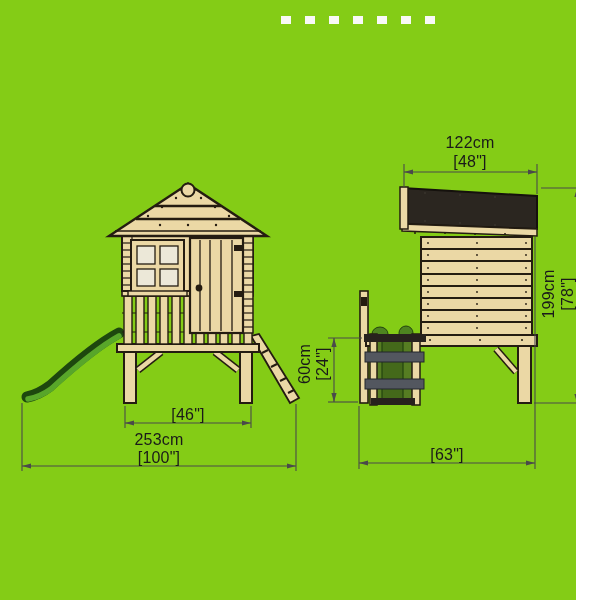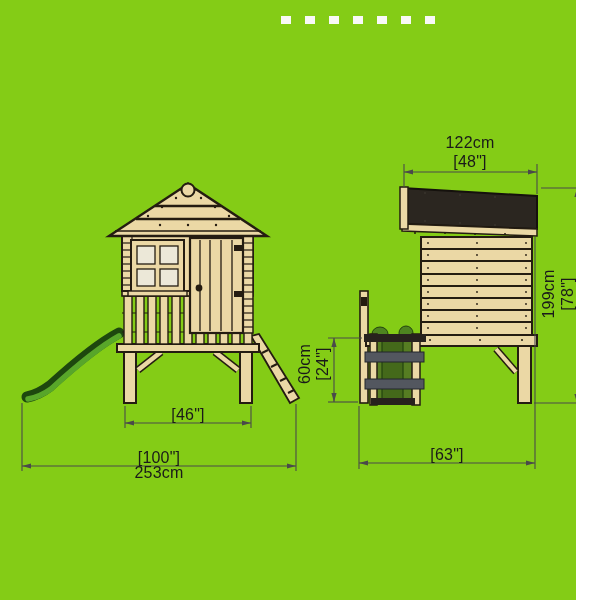--- a/index.html
+++ b/index.html
@@ -303,16 +303,16 @@
 <div class="dim-label v" style="left:549px;top:294px;">199cm</div>
 <div class="dim-label v" style="left:568px;top:294px;">[78"]</div>
 
 <div class="dim-label v" style="left:305px;top:364px;">60cm</div>
 <div class="dim-label v" style="left:323px;top:364px;">[24"]</div>
 
 <div class="dim-label h" style="left:447px;top:455px;">[63"]</div>
 
 <div class="dim-label h" style="left:188px;top:415px;">[46"]</div>
 
-<div class="dim-label h" style="left:159px;top:440px;margin-top:33px;">253cm</div>
+<div class="dim-label h" style="left:159px;top:440px;">253cm</div>
 <div class="dim-label h" style="left:159px;top:458px;">[100"]</div>
 
 </div>
 
 </body></html>

